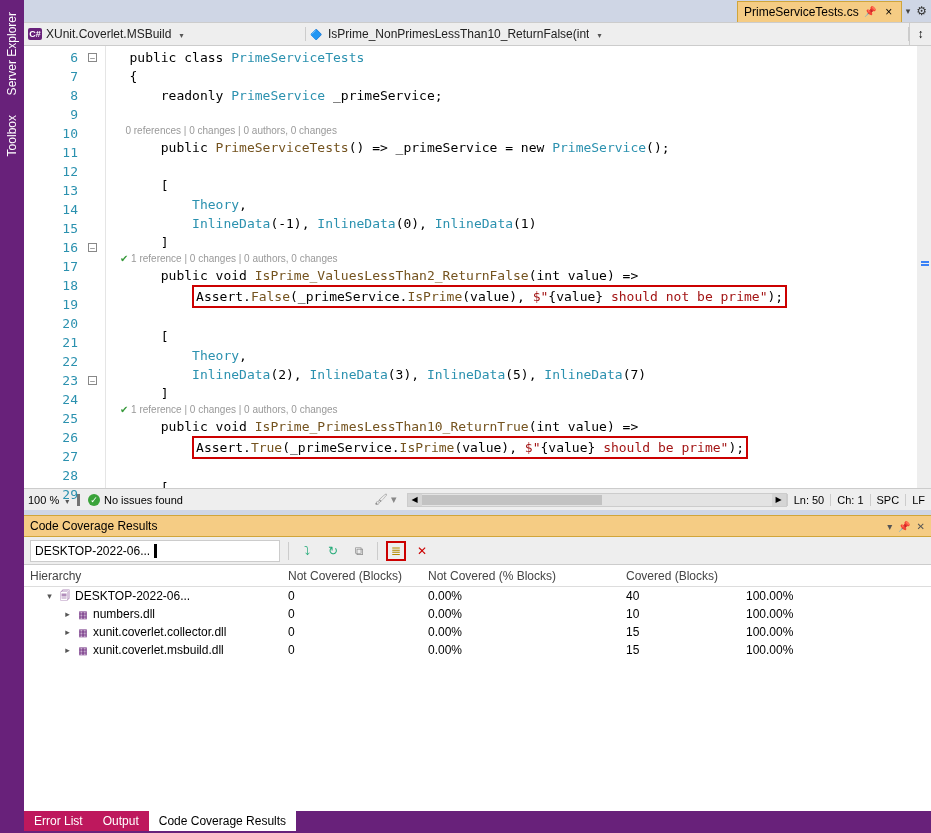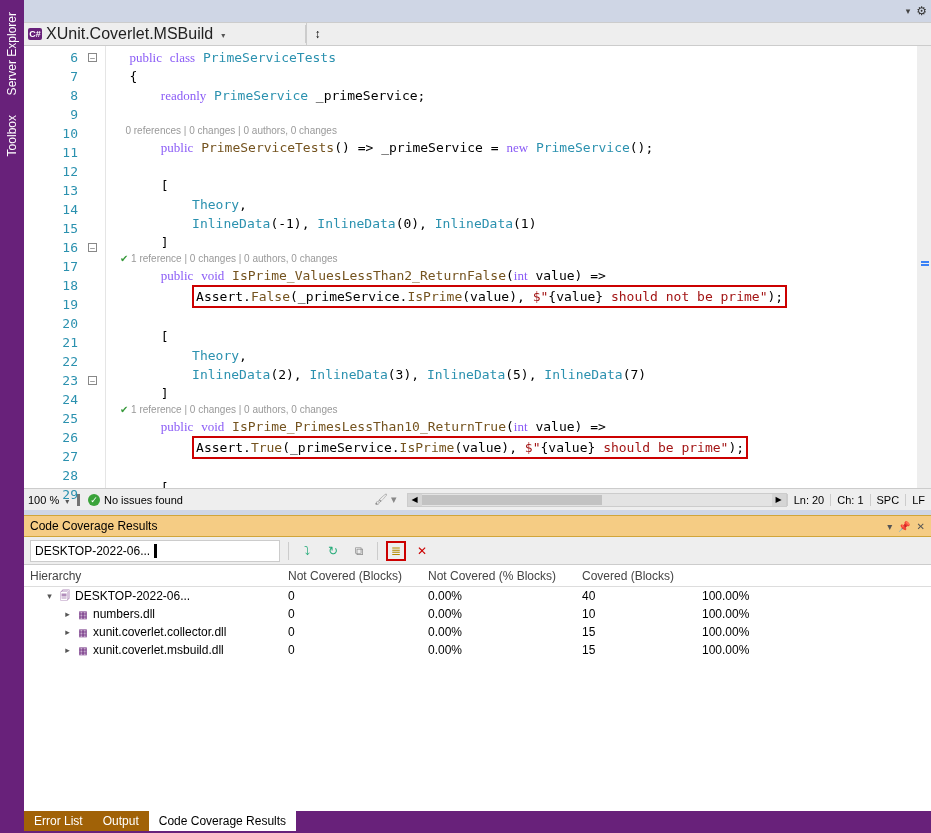--- a/index.html
+++ b/index.html
@@ -17,36 +17,36 @@
   .doc-tab { display: flex; align-items: center; background: #f5cc84; border: 1px solid #d0a53a; border-bottom: none; height: 21px; padding: 0 6px; gap: 6px; }
   .doc-tab .lbl { font-size: 12px; }
   .tabstrip .icon { width: 12px; height: 12px; display: inline-flex; align-items: center; justify-content: center; }
   .gear { margin-left: 6px; color: #333; }
   .dropdown-chev { font-size: 9px; color: #444; margin-left: 4px; }
   .pin-ic:before { content:"📌"; font-size:10px;}
 
   
   .navbar { height: 24px; background: #eee; border-top: 1px solid #ccc; border-bottom: 1px solid #ccc; display: flex; align-items: center; }
   .nav-seg { flex: 1; display: flex; align-items: center; padding: 0 4px; border-right: 1px solid #ccc; gap:4px; overflow:hidden; white-space:nowrap; }
-  .nav-seg .txt { font-size: 16px; color: #222; max-width: 100%; overflow: hidden; text-overflow: ellipsis; }
+  .nav-seg .txt { font-size: 12px; color: #222; max-width: 100%; overflow: hidden; text-overflow: ellipsis; }
   .nav-seg:last-child { border-right: none; }
   .nav-split { width: 22px; display:flex; align-items:center; justify-content:center; border-left:1px solid #ccc; height:100%; }
   .small-ico { width:14px; height:14px; display:inline-flex; align-items:center; justify-content:center; font-size:11px;}
   .csharp-ic { background:#68217a; color:#fff; font-weight:bold; font-size:9px; border-radius:2px; padding:0 2px; line-height:12px; height:12px;}
   .meth-ic:before{content:"🔷"; font-size:10px;}
   .class-ic:before{content:"◧"; color:#b8860b; font-size:10px;}
 
   
   .editor { flex: 0 0 auto; height: 442px; display: flex; position: relative; background: #fff; }
   .gutter { width: 58px; background: #fff; text-align: right; padding-right: 10px; padding-top:2px; color:#2b91af; font-family:Consolas,monospace; font-size:13px; line-height:19px; position:relative;}
   .foldcol { width:18px; background:#fff; padding-top:2px; font-family:Consolas,monospace; font-size:10px; line-height:19px; color:#808080; border-right:1px solid #e5e5e5;}
   .fold-box { display:inline-block; width:9px; height:9px; border:1px solid #888; text-align:center; line-height:8px; font-size:9px; background:#fff;}
   .code { flex:1; padding-top:2px; font-family:Consolas,monospace; font-size:13px; line-height:19px; white-space:pre; overflow:hidden; position:relative;}
   .ln { display:block; }
-  .kw { color:#8b5cf6;font-family:Liberation Serif, serif; }
+  .kw { color:#000000; }
   .typ { color:#2b91af; }
   .str { color:#a31515; }
   .fn { color:#74531f;}
   .codelens { color:#999; font-size:10px; font-family:"Segoe UI",Arial,sans-serif; display:block; line-height:14px; height:14px;}
   .check { color:#389a3c; font-size:10px; }
   .redbox { display:inline-block; border:2px solid #c00; padding:0 2px; }
   .gutter .ln, .foldcol .ln { height:19px;}
   .gutter .lens-line, .foldcol .lens-line { height:14px;}
 
   .editor .vmargin { width:6px; background:#fff;}
@@ -74,56 +74,66 @@
   .cov-title .ctrls { display:flex; gap:6px; color:#555; font-size:10px;}
   .cov-toolbar { height:28px; background:#eee; display:flex; align-items:center; padding:0 6px; gap:6px; border-bottom:1px solid #ccc;}
   .cov-combo { width:250px; height:22px; border:1px solid #ccc; background:#fff; display:flex; align-items:center; padding:0 4px; gap:4px;}
   .cov-combo .caret{ width:3px; height:14px; background:#000;}
   .tb-btn { width:20px; height:20px; display:inline-flex; align-items:center; justify-content:center; font-size:12px; border:1px solid transparent;}
   .tb-btn.hl { border:2px solid #c00;}
   .tb-sep { width:1px; height:18px; background:#ccc; margin:0 2px;}
   .cov-header { height:22px; background:#fff; border-bottom:1px solid #ddd; display:flex;}
   .covcol { padding:8px 6px; display:flex; align-items:center;}
   .hc { color:#444;}
-  .c0{width:258px;} .c1{width:140px;} .c2{width:154px;} .c3{width:120px;} .c4{flex:1;}
+  .c0{width:258px;} .c1{width:140px;} .c2{width:154px;} .c3{width:120px;margin-left:44px;} .c4{flex:1;}
   .cov-rows { flex:1; background:#fff; overflow:auto;}
   .cov-row { height:18px; display:flex; align-items:center;}
   .cov-row .c0{ display:flex; align-items:center; gap:4px;}
   .tw { width:11px; text-align:center; color:#555; font-size:9px; display:inline-block;}
   .mod-ic{width:12px;height:12px;display:inline-flex;align-items:center;justify-content:center;font-size:10px;color:#68217a;}
   .mod-ic:before{content:"▦";}
   .res-ic:before{content:"🗐"; font-size:10px;}
   .indent{display:inline-block;}
 
   
   .tool-tabs { height:22px; background:#68217a; display:flex; align-items:flex-start; color:#fff;}
-  .ttab { padding:3px 10px; font-size:12px; background:#a16207; cursor:default;}
+  .ttab { padding:3px 10px; font-size:12px; background:#be185d; cursor:default;}
   .ttab.active { background:#fff; color:#000;}
 
   .chev:after{content:"▾"; font-size:8px; color:#555; margin-left:4px;}
 </style>
 </head>
 <body>
 
 <div class="leftrail">
   <div class="railtab">Server Explorer</div>
   <div class="railtab">Toolbox</div>
 </div>
 
 <div class="mainarea">
 
   <div class="tabstrip">
+    <div class="doc-tab">
+      <span class="lbl">PrimeServiceTests.cs</span>
+      <span class="icon pin-ic"></span>
+      <span class="icon">×</span>
+    </div>
     <span class="dropdown-chev">▾</span>
     <span class="gear">⚙</span>
   </div>
 
   <div class="navbar">
     <div class="nav-seg" style="flex:0 0 282px">
       <span class="small-ico csharp-ic">C#</span>
       <span class="txt">XUnit.Coverlet.MSBuild</span>
+      <span class="chev"></span>
+    </div>
+    <div class="nav-seg">
+      <span class="small-ico meth-ic"></span>
+      <span class="txt">IsPrime_NonPrimesLessThan10_ReturnFalse(int </span>
       <span class="chev"></span>
     </div>
     <div class="nav-split">↕</div>
   </div>
 
   <div class="editor">
     <div class="vmargin"></div>
     <div class="gutter" id="gutter"><span class="ln">6</span><span class="ln">7</span><span class="ln">8</span><span class="ln">9</span><span class="lens-line"></span><span class="ln">10</span><span class="ln">11</span><span class="ln">12</span><span class="ln">13</span><span class="ln">14</span><span class="ln">15</span><span class="lens-line"></span><span class="ln">16</span><span class="ln">17</span><span class="ln">18</span><span class="ln">19</span><span class="ln">20</span><span class="ln">21</span><span class="ln">22</span><span class="lens-line"></span><span class="ln">23</span><span class="ln">24</span><span class="ln">25</span><span class="ln">26</span><span class="ln">27</span><span class="ln">28</span><span class="ln">29</span></div>
     <div class="foldcol" id="foldcol"><span class="ln"><span class="fold-box">−</span></span><span class="ln"></span><span class="ln"></span><span class="ln"></span><span class="lens-line"></span><span class="ln"></span><span class="ln"></span><span class="ln"></span><span class="ln"></span><span class="ln"></span><span class="ln"></span><span class="lens-line"></span><span class="ln"><span class="fold-box">−</span></span><span class="ln"></span><span class="ln"></span><span class="ln"></span><span class="ln"></span><span class="ln"></span><span class="ln"></span><span class="lens-line"></span><span class="ln"><span class="fold-box">−</span></span><span class="ln"></span><span class="ln"></span><span class="ln"></span><span class="ln"></span><span class="ln"></span><span class="ln"></span></div>
     <div class="code" id="codeSurface"><span class="ln">   <span class="kw">public</span> <span class="kw">class</span> <span class="typ">PrimeServiceTests</span></span><span class="ln">   {</span><span class="ln">       <span class="kw">readonly</span> <span class="typ">PrimeService</span> _primeService;</span><span class="ln"> </span><span class="codelens">       0 references | 0 changes | 0 authors, 0 changes</span><span class="ln">       <span class="kw">public</span> <span class="fn">PrimeServiceTests</span>() =&gt; _primeService = <span class="kw">new</span> <span class="typ">PrimeService</span>();</span><span class="ln"> </span><span class="ln">       [</span><span class="ln">           <span class="typ">Theory</span>,</span><span class="ln">           <span class="typ">InlineData</span>(-1), <span class="typ">InlineData</span>(0), <span class="typ">InlineData</span>(1)</span><span class="ln">       ]</span><span class="codelens">     <span class="check">✔</span> 1 reference | 0 changes | 0 authors, 0 changes</span><span class="ln">       <span class="kw">public</span> <span class="kw">void</span> <span class="fn">IsPrime_ValuesLessThan2_ReturnFalse</span>(<span class="kw">int</span> value) =&gt;</span><span class="ln">           <span class="redbox">Assert.<span class="fn">False</span>(_primeService.<span class="fn">IsPrime</span>(value), <span class="str">$"</span>{value}<span class="str"> should not be prime"</span>);</span></span><span class="ln"> </span><span class="ln">       [</span><span class="ln">           <span class="typ">Theory</span>,</span><span class="ln">           <span class="typ">InlineData</span>(2), <span class="typ">InlineData</span>(3), <span class="typ">InlineData</span>(5), <span class="typ">InlineData</span>(7)</span><span class="ln">       ]</span><span class="codelens">     <span class="check">✔</span> 1 reference | 0 changes | 0 authors, 0 changes</span><span class="ln">       <span class="kw">public</span> <span class="kw">void</span> <span class="fn">IsPrime_PrimesLessThan10_ReturnTrue</span>(<span class="kw">int</span> value) =&gt;</span><span class="ln">           <span class="redbox">Assert.<span class="fn">True</span>(_primeService.<span class="fn">IsPrime</span>(value), <span class="str">$"</span>{value}<span class="str"> should be prime"</span>);</span></span><span class="ln"> </span><span class="ln">       [</span></div>
@@ -141,21 +151,21 @@
     <div class="issues">
       <span class="ok-circle">✓</span>
       <span>No issues found</span>
     </div>
     <div class="wand">🖌 ▾</div>
     <div class="hscroll">
       <div class="arrL">◀</div>
       <div class="thumb"></div>
       <div class="arrR">▶</div>
     </div>
-    <div class="pos">Ln: 20</div>
+    <div class="pos">Ln: 50</div>
     <div class="pos">Ch: 1</div>
     <div class="pos">SPC</div>
     <div class="pos">LF</div>
   </div>
 
   <div class="splitter"></div>
 
   <div class="cov-panel">
     <div class="cov-title">
       <span>Code Coverage Results</span>

